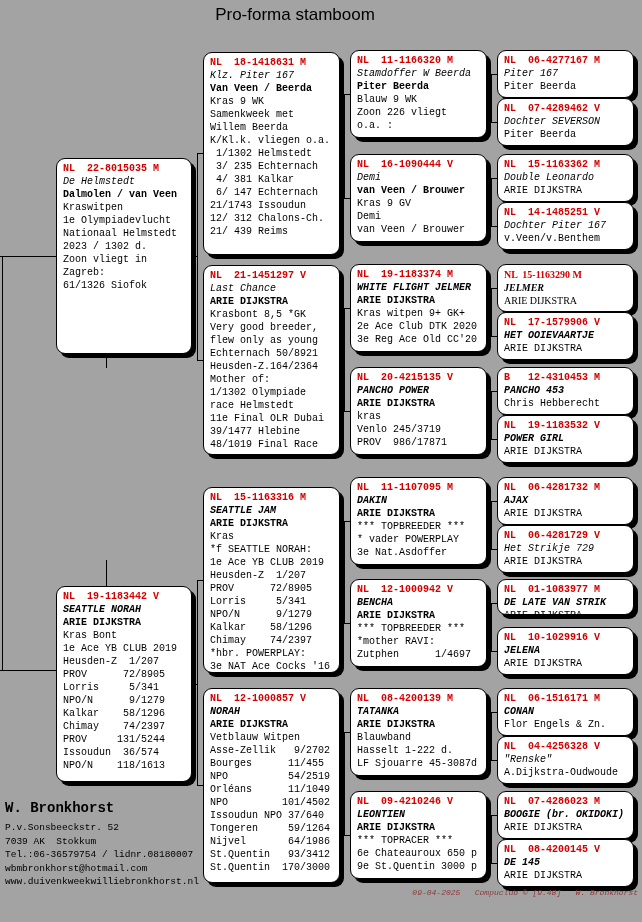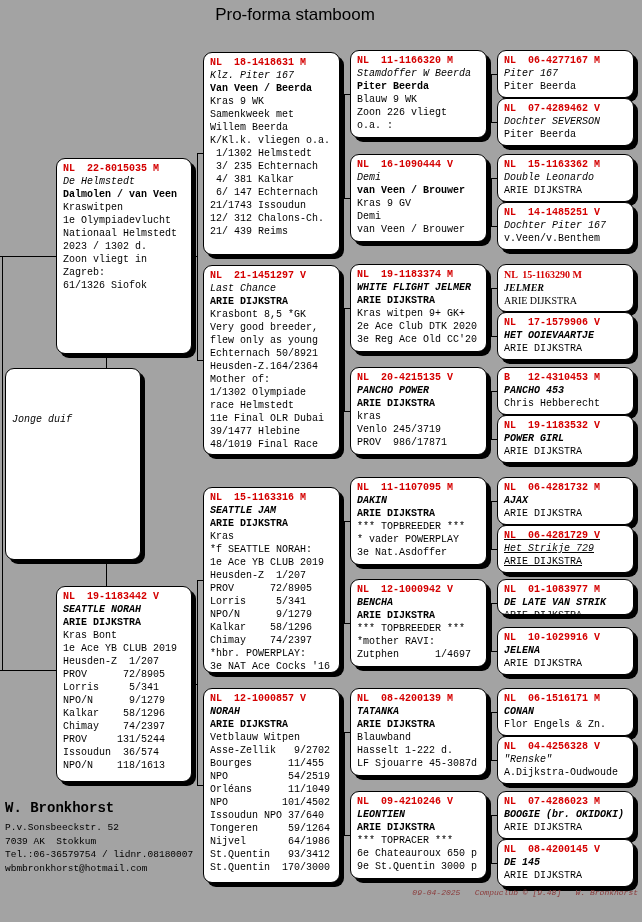--- a/index.html
+++ b/index.html
@@ -119,37 +119,35 @@
       <div class="pbox" style="left: 350px; top: 791px; width: 137px; height: 88px;"><div class="ring">NL  09-4210246 V</div><div class="ln s-bi">LEONTIEN</div><div class="ln s-b">ARIE DIJKSTRA</div><div class="ln s-p">*** TOPRACER ***</div><div class="ln s-p">6e Chateauroux 650 p</div><div class="ln s-p">9e St.Quentin 3000 p</div></div>
       <div class="pbox" style="left: 497px; top: 50px; width: 137px; height: 48px;"><div class="ring">NL  06-4277167 M</div><div class="ln s-i">Piter 167</div><div class="ln s-p">Piter Beerda</div></div>
       <div class="pbox" style="left: 497px; top: 98px; width: 137px; height: 48px;"><div class="ring">NL  07-4289462 V</div><div class="ln s-i">Dochter SEVERSON</div><div class="ln s-p">Piter Beerda</div></div>
       <div class="pbox" style="left: 497px; top: 154px; width: 137px; height: 48px;"><div class="ring">NL  15-1163362 M</div><div class="ln s-i">Double Leonardo</div><div class="ln s-p">ARIE DIJKSTRA</div></div>
       <div class="pbox" style="left: 497px; top: 202px; width: 137px; height: 48px;"><div class="ring">NL  14-1485251 V</div><div class="ln s-i">Dochter Piter 167</div><div class="ln s-p">v.Veen/v.Benthem</div></div>
       <div class="pbox" style="left: 497px; top: 264px; width: 137px; height: 48px; font-family: Liberation Serif, serif;"><div class="ring">NL  15-1163290 M</div><div class="ln s-bi">JELMER</div><div class="ln s-p">ARIE DIJKSTRA</div></div>
       <div class="pbox" style="left: 497px; top: 312px; width: 137px; height: 48px;"><div class="ring">NL  17-1579906 V</div><div class="ln s-bi">HET OOIEVAARTJE</div><div class="ln s-p">ARIE DIJKSTRA</div></div>
       <div class="pbox" style="left: 497px; top: 367px; width: 137px; height: 48px;"><div class="ring">B   12-4310453 M</div><div class="ln s-bi">PANCHO 453</div><div class="ln s-p">Chris Hebberecht</div></div>
       <div class="pbox" style="left: 497px; top: 415px; width: 137px; height: 48px;"><div class="ring">NL  19-1183532 V</div><div class="ln s-bi">POWER GIRL</div><div class="ln s-p">ARIE DIJKSTRA</div></div>
       <div class="pbox" style="left: 497px; top: 477px; width: 137px; height: 48px;"><div class="ring">NL  06-4281732 M</div><div class="ln s-bi">AJAX</div><div class="ln s-p">ARIE DIJKSTRA</div></div>
-      <div class="pbox" style="left: 497px; top: 525px; width: 137px; height: 48px; text-decoration: underline;"><div class="ring">NL  06-4281729 V</div><div class="ln s-i">Het Strikje 729</div><div class="ln s-p">ARIE DIJKSTRA</div></div>
+      <div class="pbox" style="left: 497px; top: 525px; width: 137px; height: 48px;"><div class="ring">NL  06-4281729 V</div><div class="ln s-i">Het Strikje 729</div><div class="ln s-p">ARIE DIJKSTRA</div></div>
       <div class="pbox" style="left: 497px; top: 579px; width: 137px; height: 36px;"><div class="ring">NL  01-1083977 M</div><div class="ln s-bi">DE LATE VAN STRIK</div><div class="ln s-p">ARIE DIJKSTRA</div></div>
       <div class="pbox" style="left: 497px; top: 627px; width: 137px; height: 48px;"><div class="ring">NL  10-1029916 V</div><div class="ln s-bi">JELENA</div><div class="ln s-p">ARIE DIJKSTRA</div></div>
       <div class="pbox" style="left: 497px; top: 688px; width: 137px; height: 48px;"><div class="ring">NL  06-1516171 M</div><div class="ln s-bi">CONAN</div><div class="ln s-p">Flor Engels &amp; Zn.</div></div>
       <div class="pbox" style="left: 497px; top: 736px; width: 137px; height: 48px;"><div class="ring">NL  04-4256328 V</div><div class="ln s-i">"Renske"</div><div class="ln s-p">A.Dijkstra-Oudwoude</div></div>
       <div class="pbox" style="left: 497px; top: 791px; width: 137px; height: 48px;"><div class="ring">NL  07-4286023 M</div><div class="ln s-bi">BOOGIE (br. OKIDOKI)</div><div class="ln s-p">ARIE DIJKSTRA</div></div>
       <div class="pbox" style="left: 497px; top: 839px; width: 137px; height: 48px;"><div class="ring">NL  08-4200145 V</div><div class="ln s-bi">DE 145</div><div class="ln s-p">ARIE DIJKSTRA</div></div>
     </div>
 
-  <div class="pbox subject" style="left:5px;top:368px;width:136px;height:192px;">
-    <div class="ln s-i">Jonge duif</div>
-  </div>
 
   <div class="owner">
     <div class="owner-name">W. Bronkhorst</div>
     <div id="owner-lines">
         <div class="oln">P.v.Sonsbeeckstr. 52</div>
         <div class="oln">7039 AK  Stokkum</div>
         <div class="oln">Tel.:06-36579754 / lidnr.08180007</div>
         <div class="oln">wbmbronkhorst@hotmail.com</div>
+        <div class="oln">www.duivenkweekwilliebronkhorst.nl</div>
       </div>
   </div>
 
   <div class="footer">09-04-2025   Compuclub © [9.48]   W. Bronkhorst</div>
 </div>
 
 </body></html>

